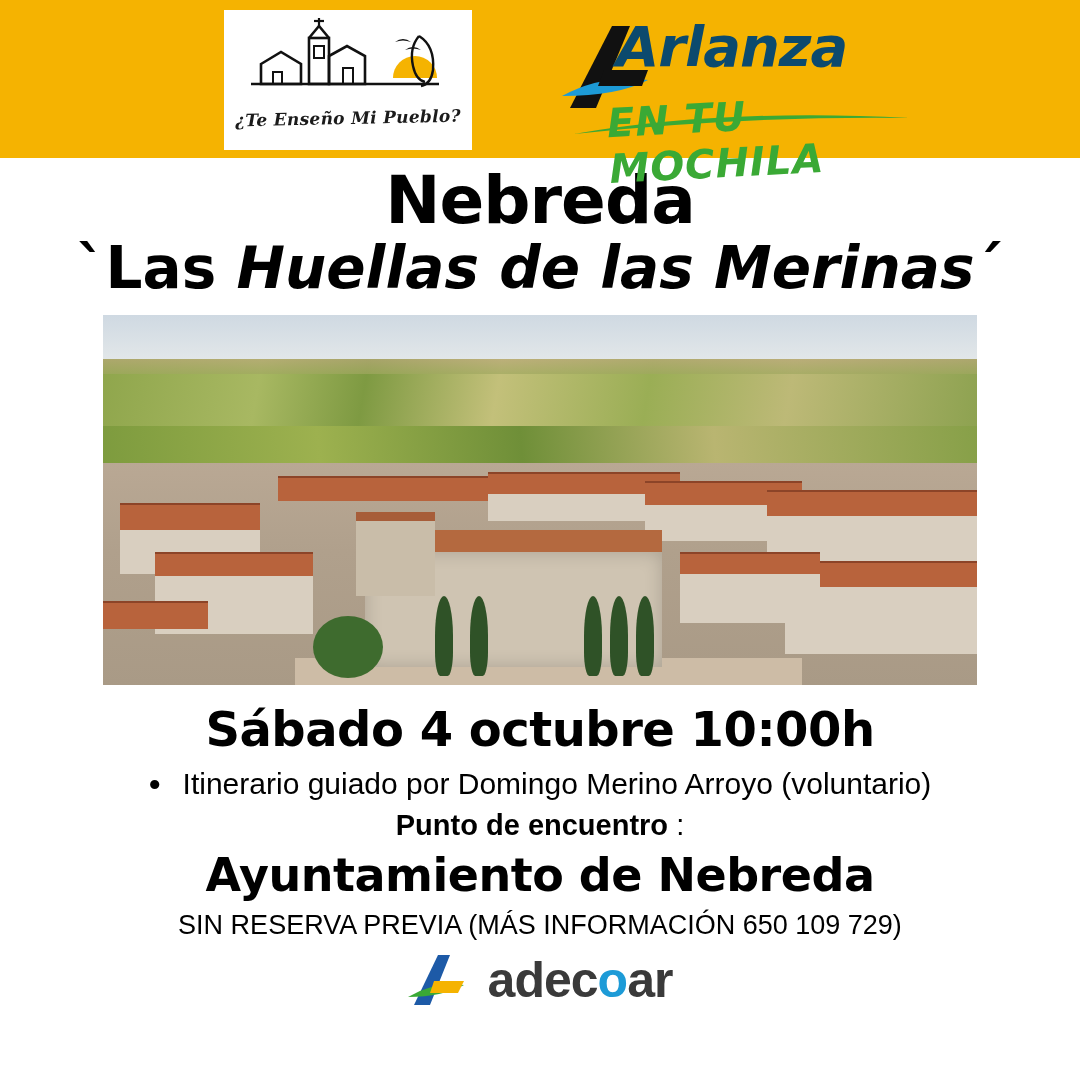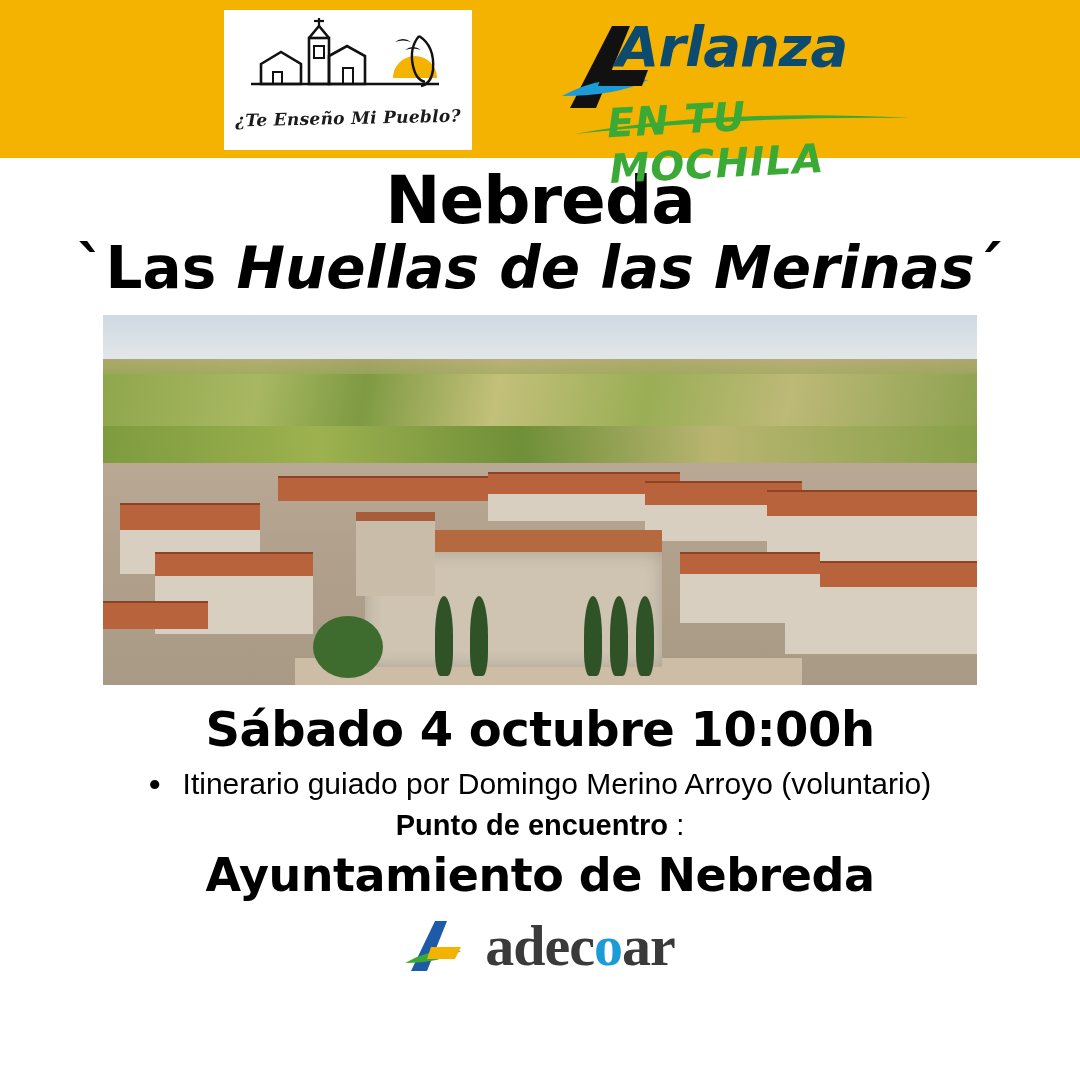--- a/index.html
+++ b/index.html
@@ -276,23 +276,23 @@
     align-items: center;
     justify-content: center;
     gap: 6px;
   }
   .adecoar-mark {
     width: 74px;
     height: 58px;
     position: relative;
   }
   .adecoar-text {
-    font-family: Liberation Serif, serif;
-    font-weight: bold;
-    font-size: 58px;
+    font-family: Liberation Sans, sans-serif;
+    font-weight: bold;
+    font-size: 50px;
     color: #3a3a3a;
     letter-spacing: -1px;
     display: flex;
     align-items: baseline;
     text-align: right;
   }
   .adecoar-o {
     color: #1d9bd7;
   }
 </style>
@@ -396,20 +396,21 @@
 
     <div class="bullet-line">
       <span class="bullet-dot">•</span>
       <span>Itinerario guiado por Domingo Merino Arroyo (voluntario)</span>
     </div>
 
     <div class="meet-label"><span class="u">Punto de encuentro</span><span> :</span></div>
 
     <div class="place">Ayuntamiento de Nebreda</div>
 
+    <div class="note">SIN RESERVA PREVIA (MÁS INFORMACIÓN 650 109 729)</div>
   </div>
 
   <div class="footer">
     <div class="adecoar-mark">
       <svg viewBox="0 0 74 58" width="74" height="58" aria-hidden="true">
         <path d="M6 54 L30 4 L42 4 L22 54 Z" fill="#1d5aa7"></path>
         <path d="M0 46 q26 -16 56 -12 q-22 12 -56 12 z" fill="#3aa935"></path>
         <path d="M26 30 L56 30 L50 42 L22 42 Z" fill="#F5B301"></path>
       </svg>
     </div>

